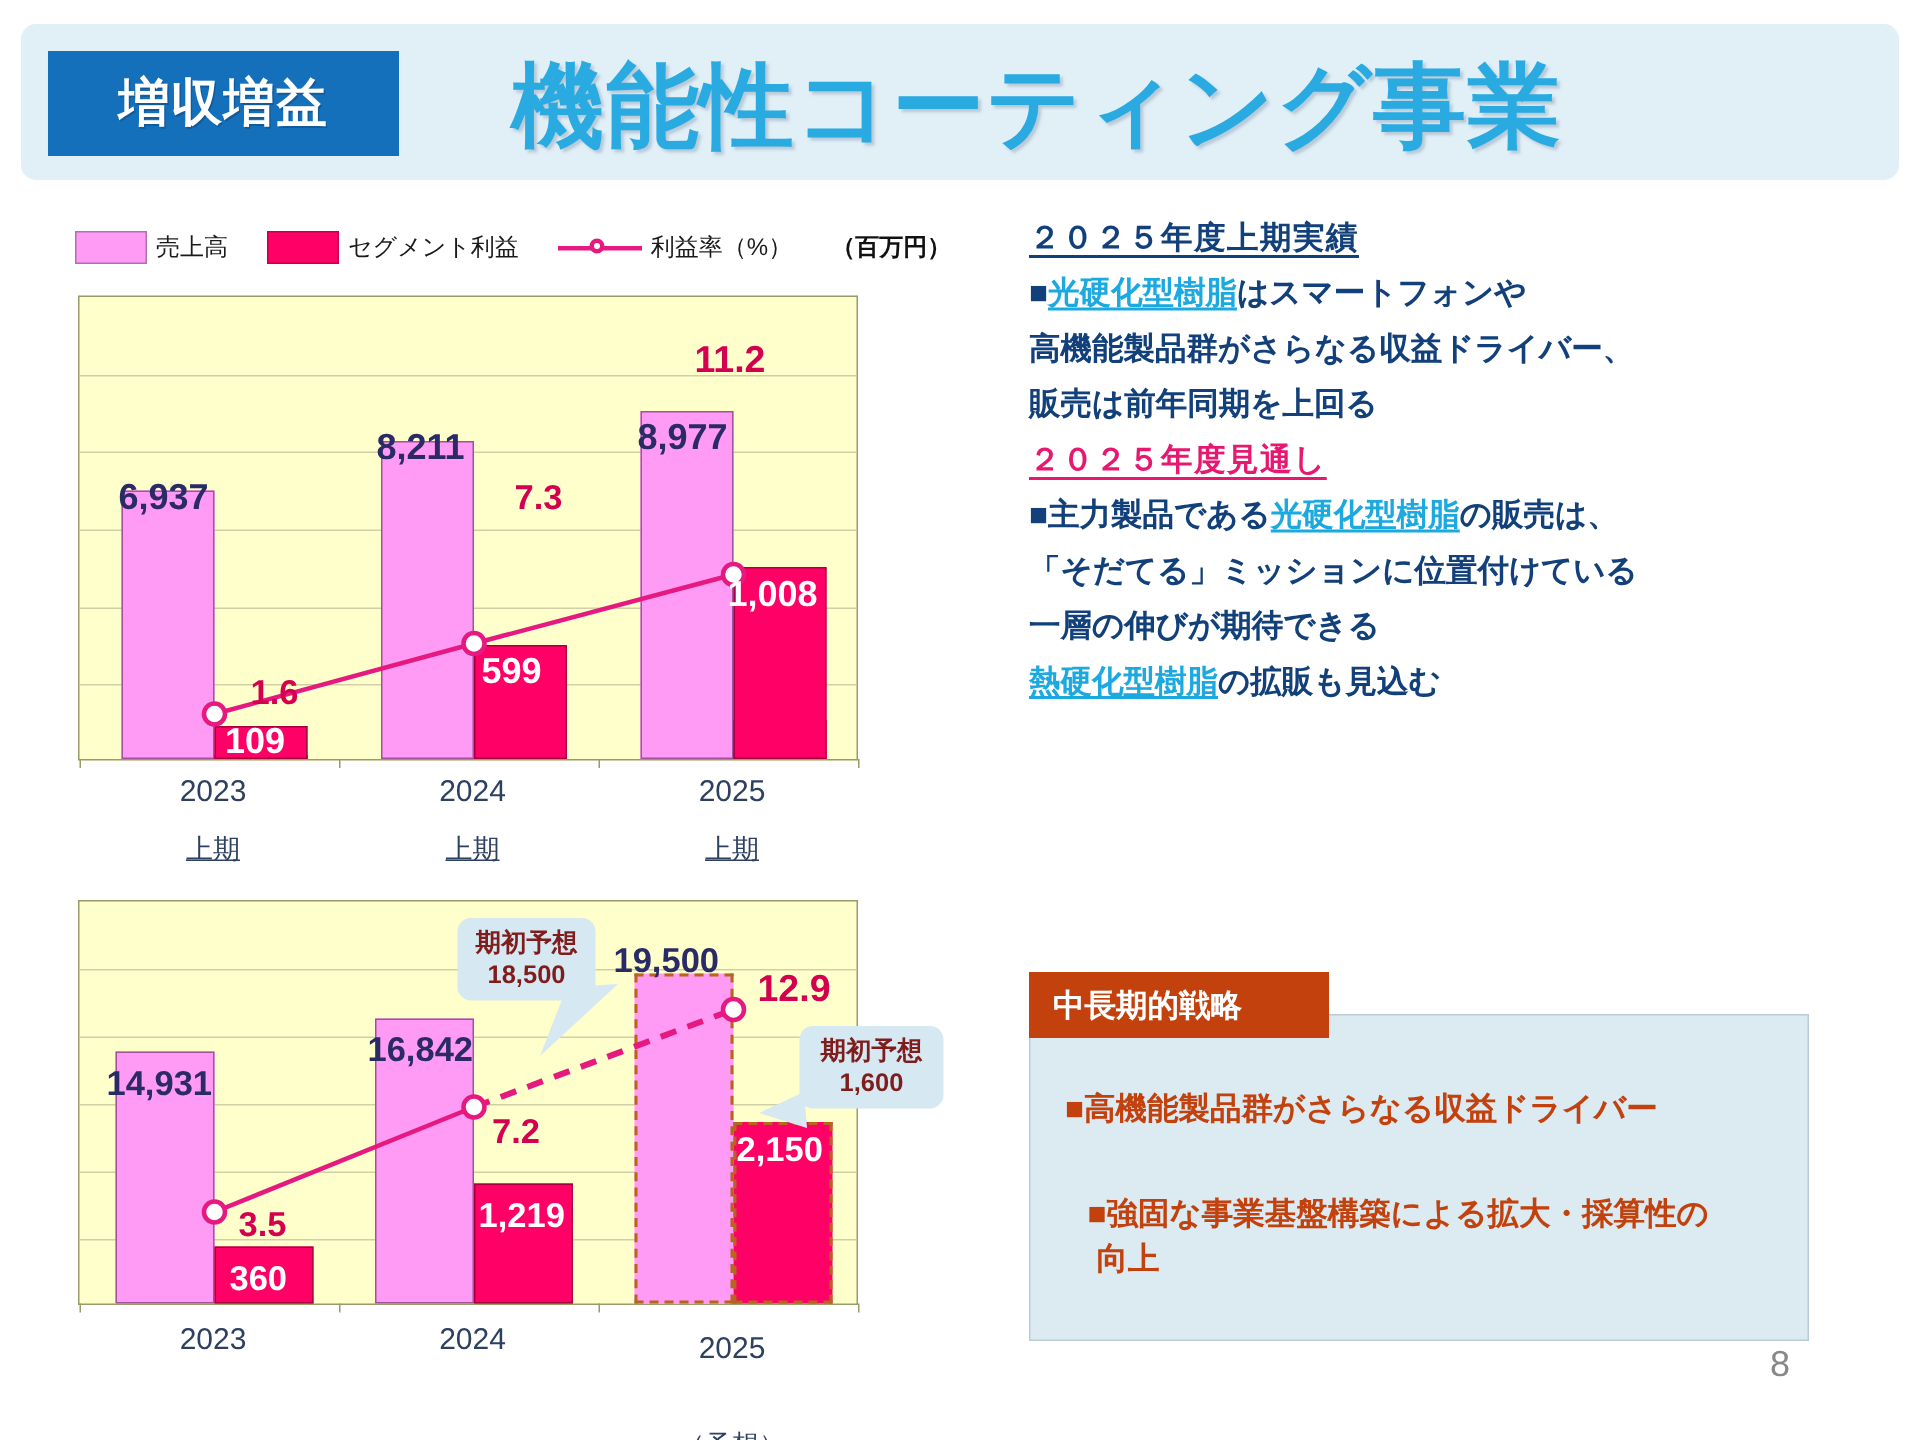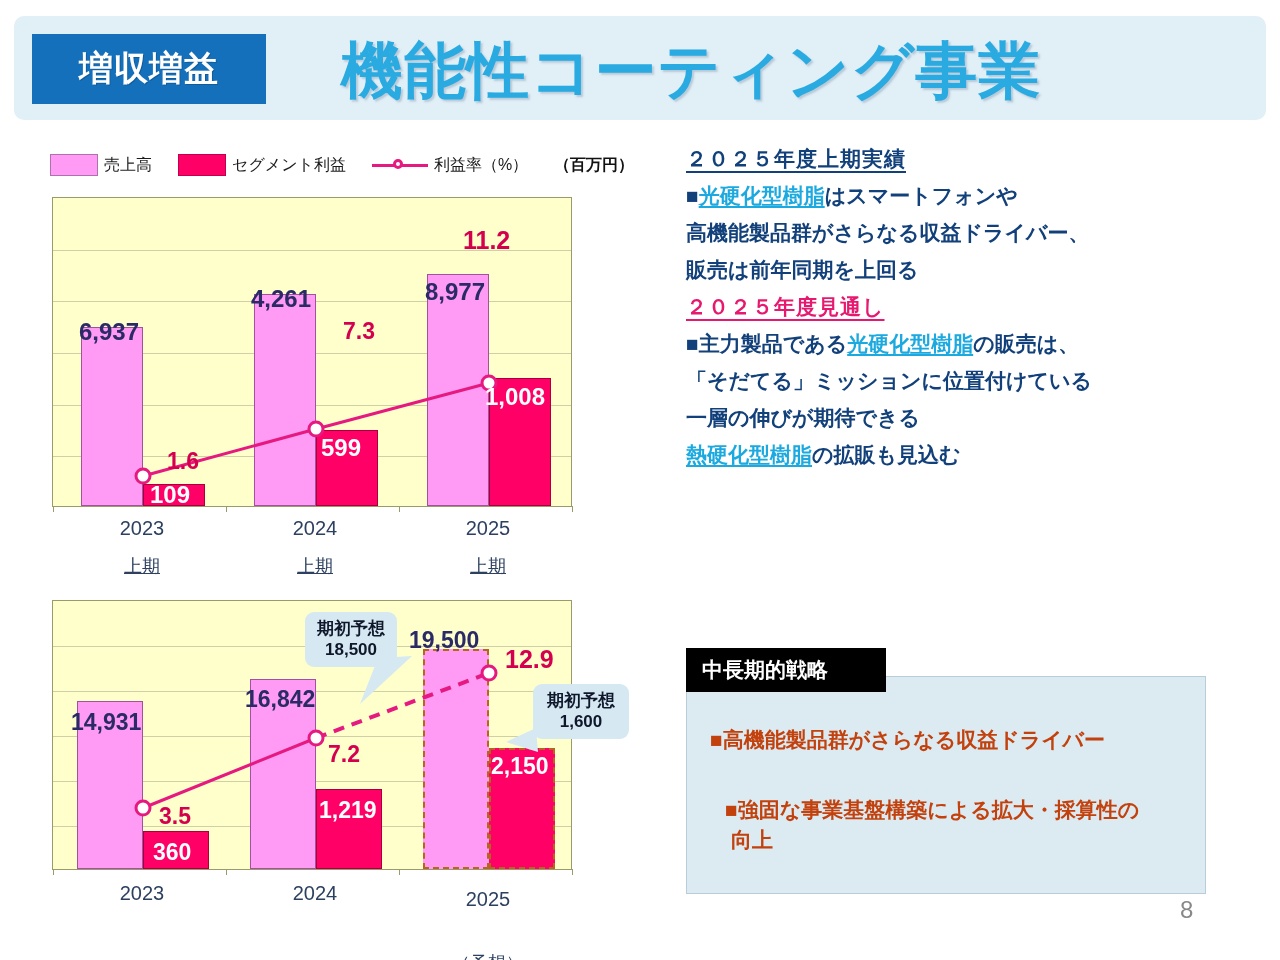--- a/index.html
+++ b/index.html
@@ -57,35 +57,35 @@
   .vlabel.sales{color:#2a2a66;}
   .vlabel.profit{color:#ffffff;}
   .vlabel.rate{color:#d4004f;}
   .xlabel{position:absolute;text-align:center;color:#2d4060;font-size:20px;white-space:nowrap;}
   .xsub{position:absolute;text-align:center;color:#2d4060;font-size:18px;white-space:nowrap;
         text-decoration:underline;}
   .xsub.plain{text-decoration:none;}
   svg.overlay{position:absolute;left:0;top:0;overflow:visible;pointer-events:none;}
   
   .callout{position:absolute;background:#d6e8f2;border-radius:9px;
-           color:#0f172a;font-weight:bold;text-align:center;font-size:17px;line-height:1.25;
+           color:#7f1d1d;font-weight:bold;text-align:center;font-size:17px;line-height:1.25;
            padding:6px 10px;box-sizing:border-box;}
   
   .rtext{position:absolute;left:686px;top:148px;width:580px;}
   .rline{font-size:21px;font-weight:bold;color:#12407a;line-height:1;margin-bottom:16px;
          white-space:nowrap;}
   .rline.head-navy{color:#12407a;text-decoration:underline;text-underline-offset:5px;letter-spacing:1px;}
   .rline.head-pink{color:#e6186f;text-decoration:underline;text-underline-offset:5px;letter-spacing:1px;}
   .kw{color:#1ba9e0;text-decoration:underline;text-underline-offset:3px;}
   .sq{color:#12407a;}
   
   .strategy{position:absolute;left:686px;top:676px;width:520px;height:218px;
             background:#dceaf2;border:1px solid #b9ccd8;box-sizing:border-box;}
   .strategy-head{position:absolute;left:686px;top:648px;width:200px;height:44px;
-            background:#000000;display:flex;align-items:center;}
+            background:#c2410c;display:flex;align-items:center;}
   .strategy-head span{color:#fff;font-size:21px;font-weight:bold;margin-left:16px;}
   .sitem{position:absolute;color:#c2410c;font-size:21px;font-weight:bold;line-height:1.35;}
   
   .pageno{position:absolute;left:1180px;top:896px;color:#888;font-size:24px;}
 </style>
 </head>
 <body>
 
 <div class="header-band"></div>
 <div class="badge">
@@ -130,21 +130,21 @@
     <div class="bar profit" style="left:436px;width:62px;height:128px;"></div>
 
     <svg class="overlay" width="520" height="310">
       <polyline points="90,278 263,231 436,185" fill="none" stroke="#e5197f" stroke-width="3"></polyline>
       <circle cx="90" cy="278" r="7" fill="#ffffff" stroke="#e5197f" stroke-width="3"></circle>
       <circle cx="263" cy="231" r="7" fill="#ffffff" stroke="#e5197f" stroke-width="3"></circle>
       <circle cx="436" cy="185" r="7" fill="#ffffff" stroke="#e5197f" stroke-width="3"></circle>
     </svg>
 
     <div class="vlabel sales" style="left:26px;top:120px;font-size:24px;">6,937</div>
-    <div class="vlabel sales" style="left:198px;top:87px;font-size:24px;">4,261</div>
+    <div class="vlabel sales" style="left:198px;top:87px;font-size:24px;">8,211</div>
     <div class="vlabel sales" style="left:372px;top:80px;font-size:24px;">8,977</div>
 
     <div class="vlabel profit" style="left:97px;top:283px;font-size:24px;">109</div>
     <div class="vlabel profit" style="left:268px;top:236px;font-size:24px;">599</div>
     <div class="vlabel profit" style="left:432px;top:185px;font-size:24px;">1,008</div>
 
     <div class="vlabel rate" style="left:114px;top:250px;font-size:23px;">1.6</div>
     <div class="vlabel rate" style="left:290px;top:120px;font-size:23px;">7.3</div>
     <div class="vlabel rate" style="left:410px;top:28px;font-size:25px;">11.2</div>
   </div>

